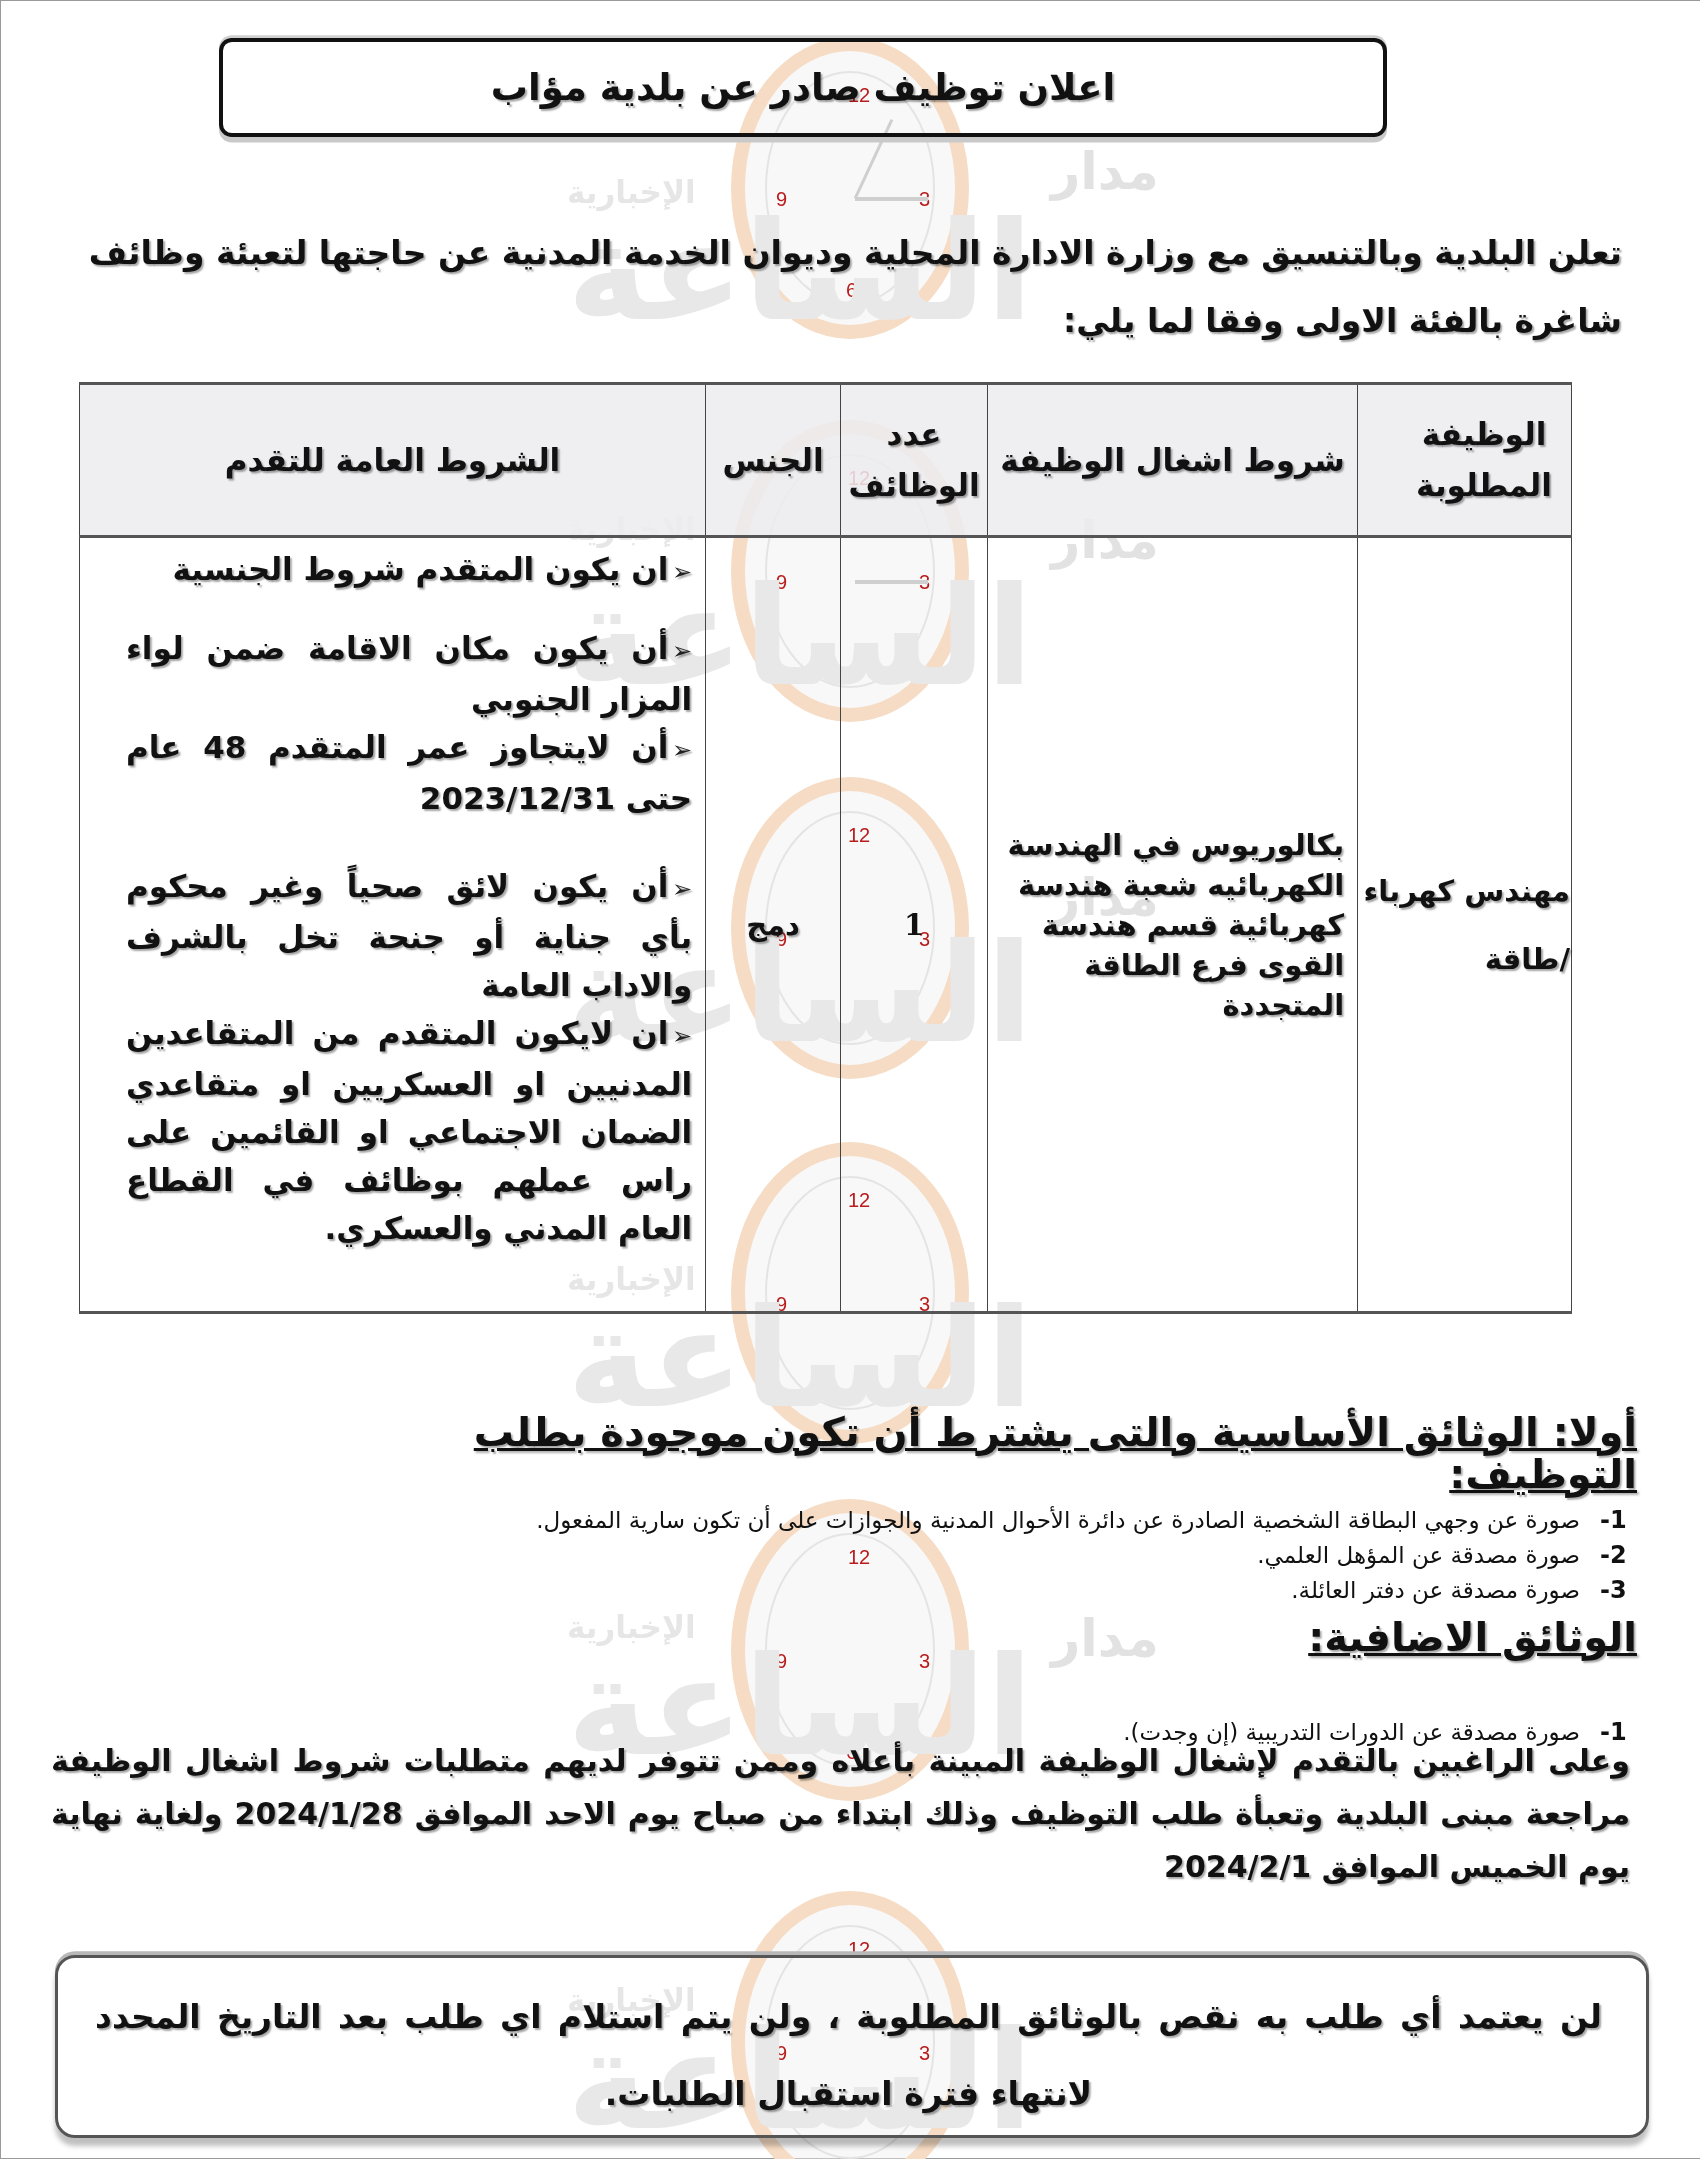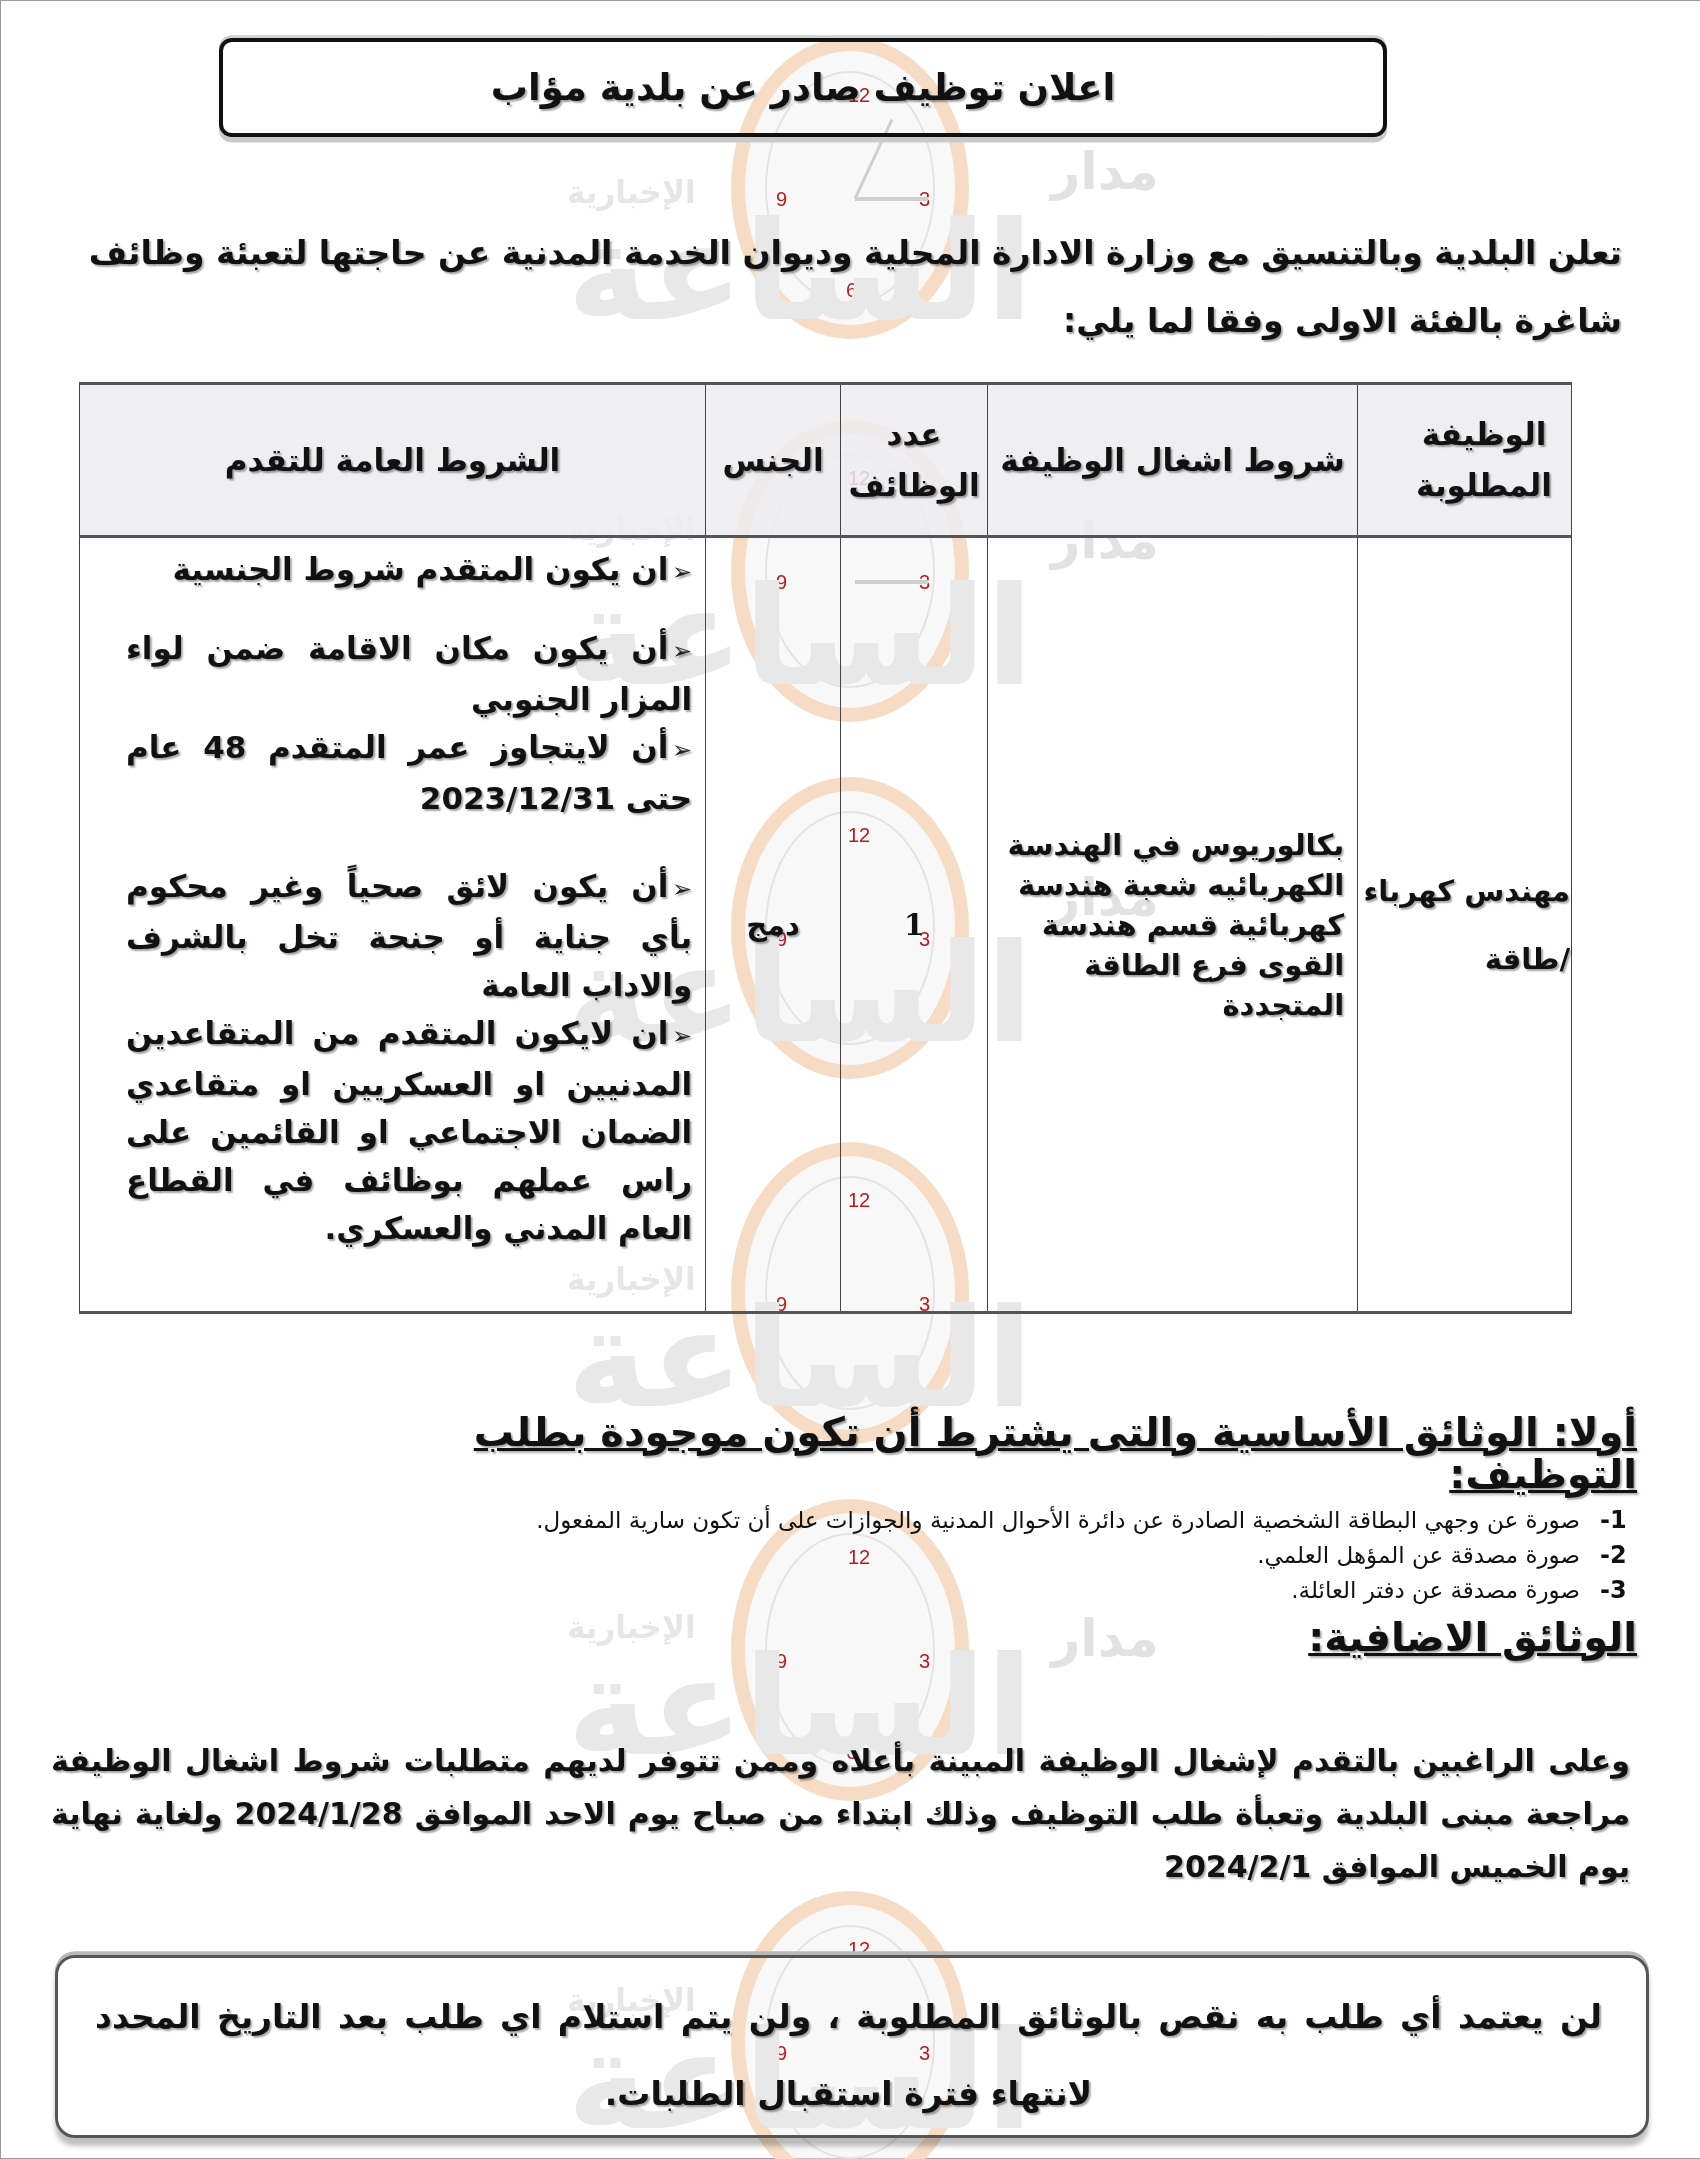--- a/index.html
+++ b/index.html
@@ -217,20 +217,23 @@
 </table>
 
 <div class="docs">
   <h3 class="shadow-text">أولا: الوثائق الأساسية والتى يشترط أن تكون موجودة بطلب التوظيف:</h3>
   <ol>
     <li><span class="n">1-</span><span>صورة عن وجهي البطاقة الشخصية الصادرة عن دائرة الأحوال المدنية والجوازات على أن تكون سارية المفعول.</span></li>
     <li><span class="n">2-</span><span>صورة مصدقة عن المؤهل العلمي.</span></li>
     <li><span class="n">3-</span><span>صورة مصدقة عن دفتر العائلة.</span></li>
   </ol>
   <h3 class="shadow-text">الوثائق الاضافية:</h3>
+  <ol class="extra-list">
+    <li><span class="n">1-</span><span>صورة مصدقة عن الدورات التدريبية (إن وجدت).</span></li>
+  </ol>
 </div>
 
 <div class="closing shadow-text">وعلى الراغبين بالتقدم لإشغال الوظيفة المبينة بأعلاه وممن تتوفر لديهم متطلبات شروط اشغال الوظيفة مراجعة مبنى البلدية وتعبأة طلب التوظيف وذلك ابتداء من صباح يوم الاحد الموافق 2024/1/28 ولغاية نهاية يوم الخميس الموافق 2024/2/1</div>
 
 <div class="notice-box">
   <p class="shadow-text">لن يعتمد أي طلب به نقص بالوثائق المطلوبة ، ولن يتم استلام اي طلب بعد التاريخ المحدد لانتهاء فترة استقبال الطلبات.</p>
 </div>
 
 
 </body></html>

